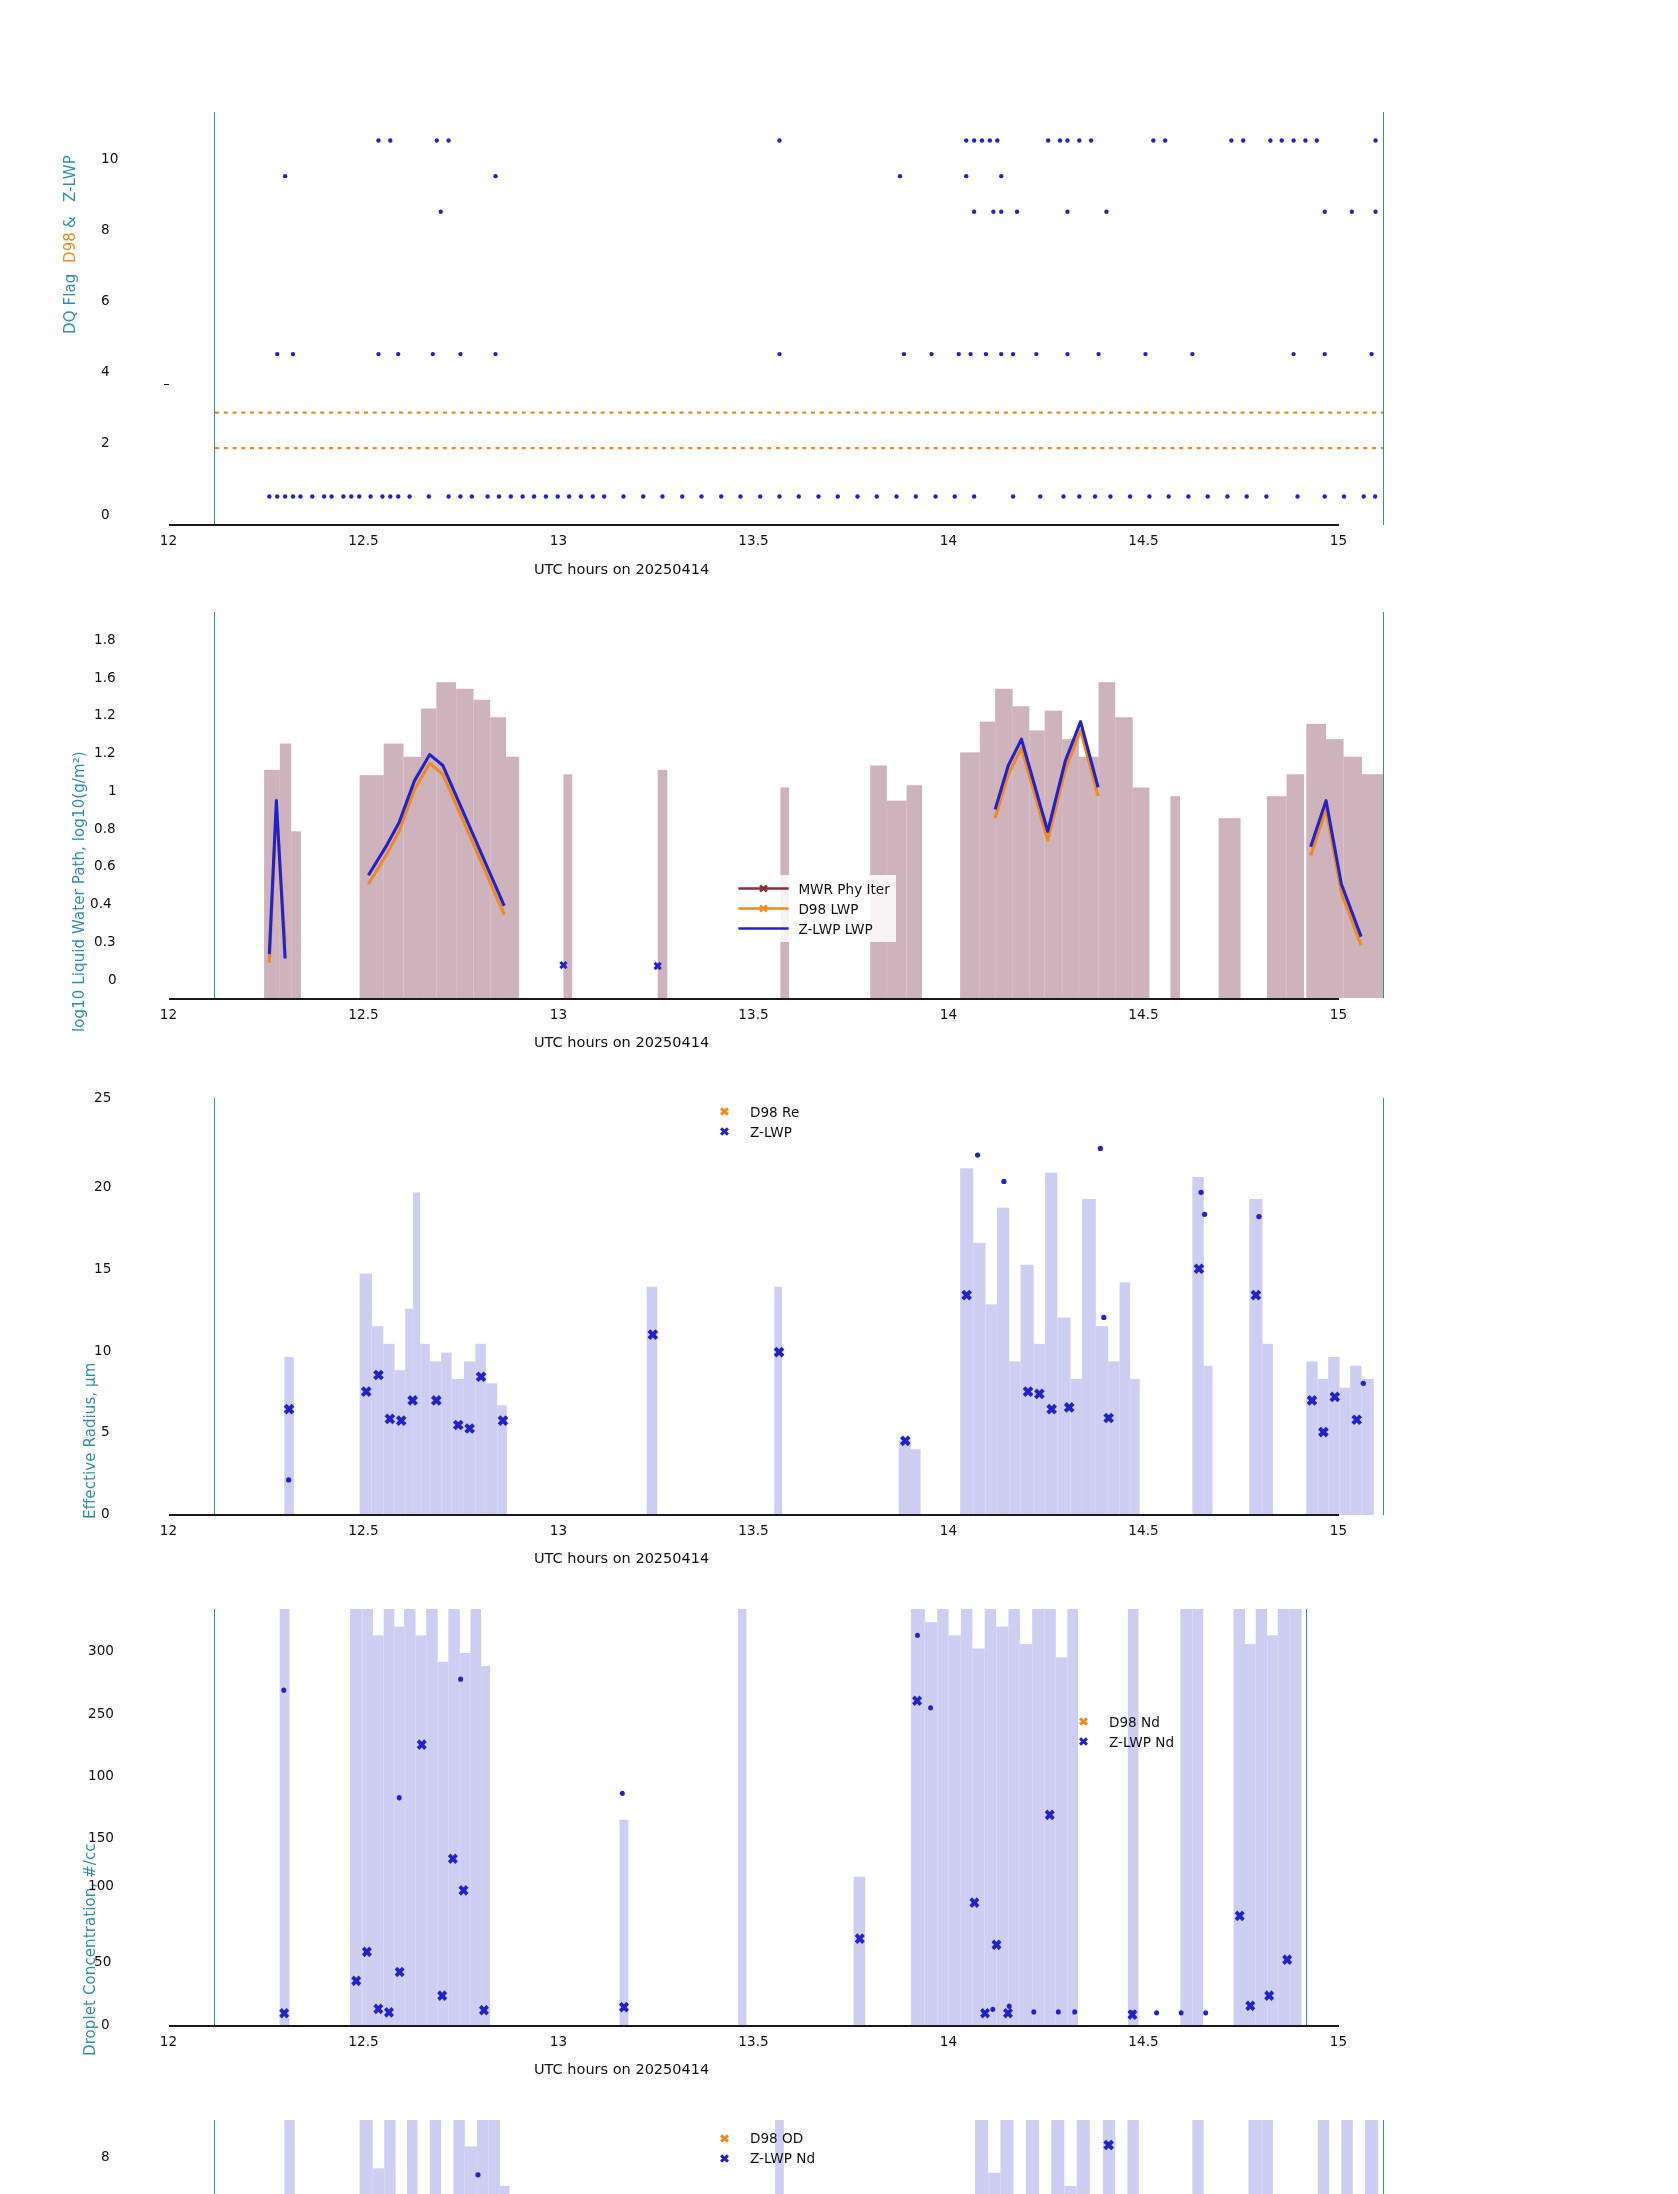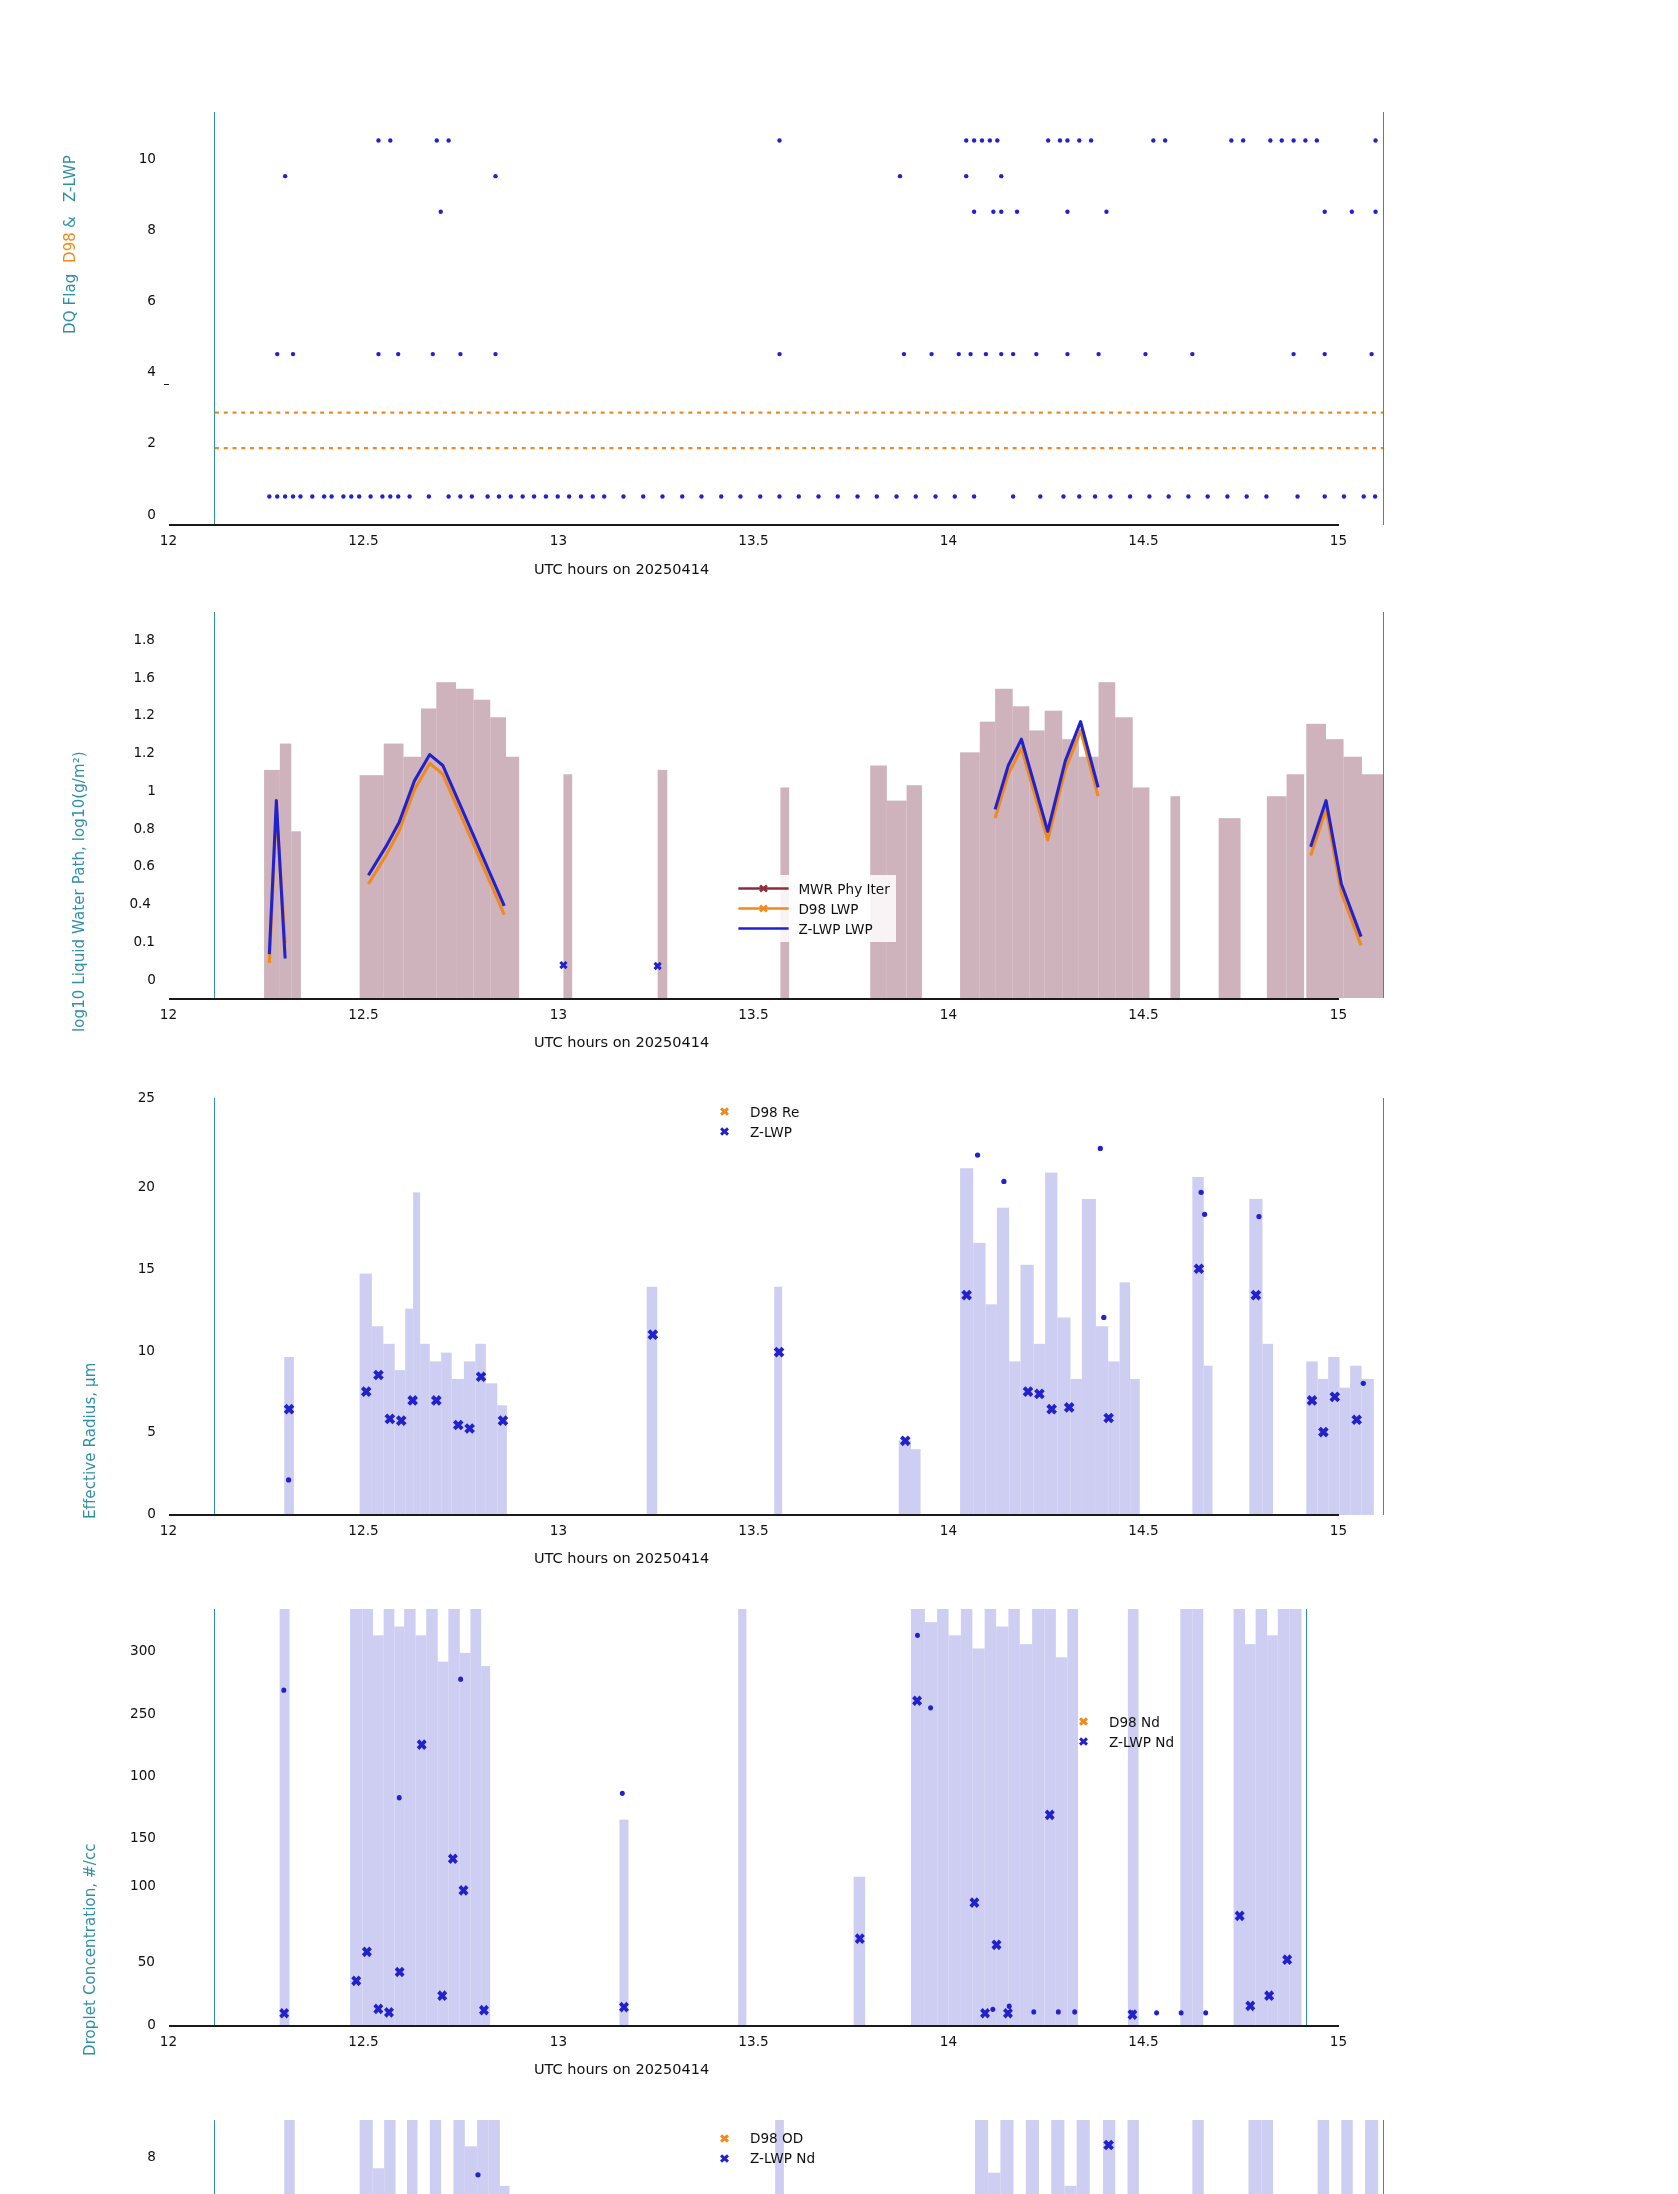--- a/index.html
+++ b/index.html
@@ -68,21 +68,21 @@
     position: absolute;
     color: #111;
     font-size: 13.6px;
     text-align: center;
     white-space: nowrap;
   }
   .tick-y {
     position: absolute;
     color: #111;
     font-size: 13.6px;
-    text-align: right;
+    text-align: left;
     white-space: nowrap;
   }
   .tickmark-y {
     position: absolute;
     width: 5.3px;
     height: 1.3px;
     background: #1a1a1a;
   }
   .legend {
     position: absolute;
@@ -390,21 +390,21 @@
                 <line x1="2" y1="15" x2="118" y2="15" stroke="#2222cc" stroke-width="6"></line>
               </svg>
           </span>
           <span class="legend-label">Z-LWP LWP</span>
         </div>
       </div>
     </div>
     <div class="axis-bottom" style="left:169px; top:414px; width:1170px;"></div>
 
     <div class="tick-y" style="left:108px; top:387px; width:48px;">0</div>
-    <div class="tick-y" style="left:94px; top:349px; width:61px;">0.1</div>
+    <div class="tick-y" style="left:94px; top:349px; width:61px;">0.3</div>
     <div class="tick-y" style="left:90px; top:311px; width:61px;">0.4</div>
     <div class="tick-y" style="left:94px; top:273px; width:61px;">0.6</div>
     <div class="tick-y" style="left:94px; top:236px; width:61px;">0.8</div>
     <div class="tick-y" style="left:108px; top:198px; width:48px;">1</div>
     <div class="tick-y" style="left:94px; top:160px; width:61px;">1.2</div>
     <div class="tick-y" style="left:94px; top:122px; width:61px;">1.2</div>
     <div class="tick-y" style="left:94px; top:85px; width:61px;">1.6</div>
     <div class="tick-y" style="left:94px; top:47px; width:61px;">1.8</div>
 
     <div class="tick-x" style="left:140px; top:422px; width:57px;">12</div>

